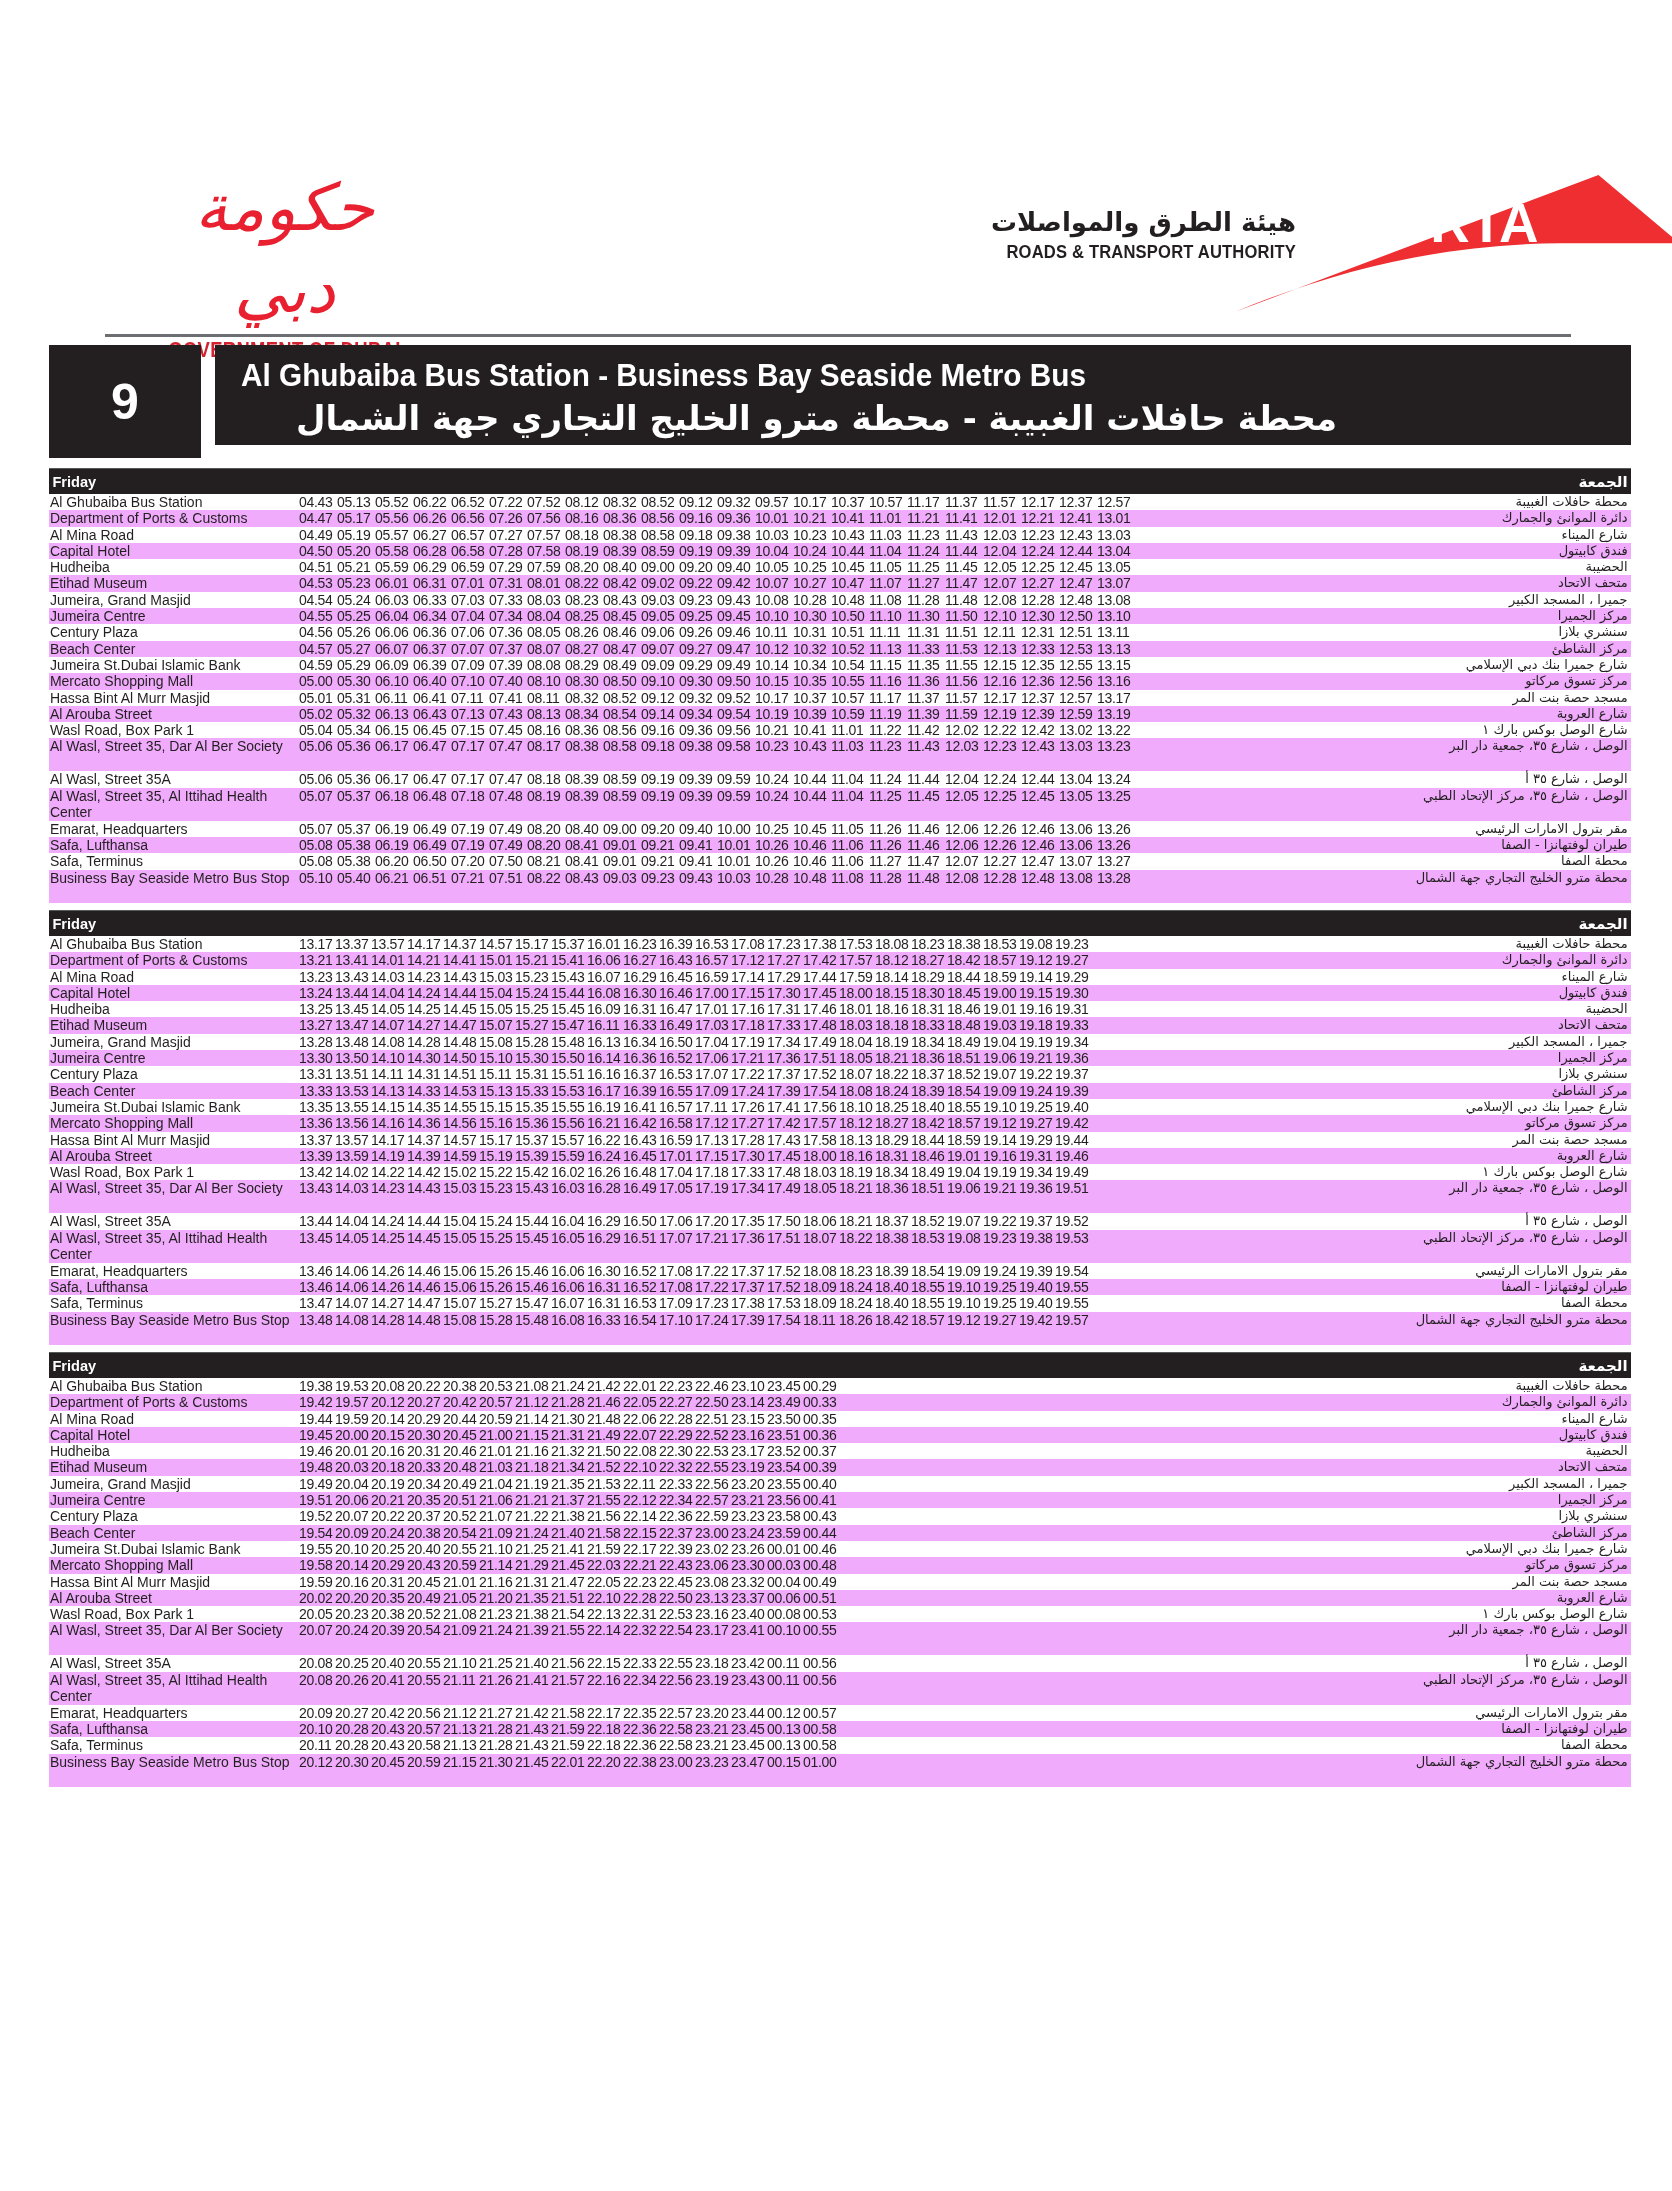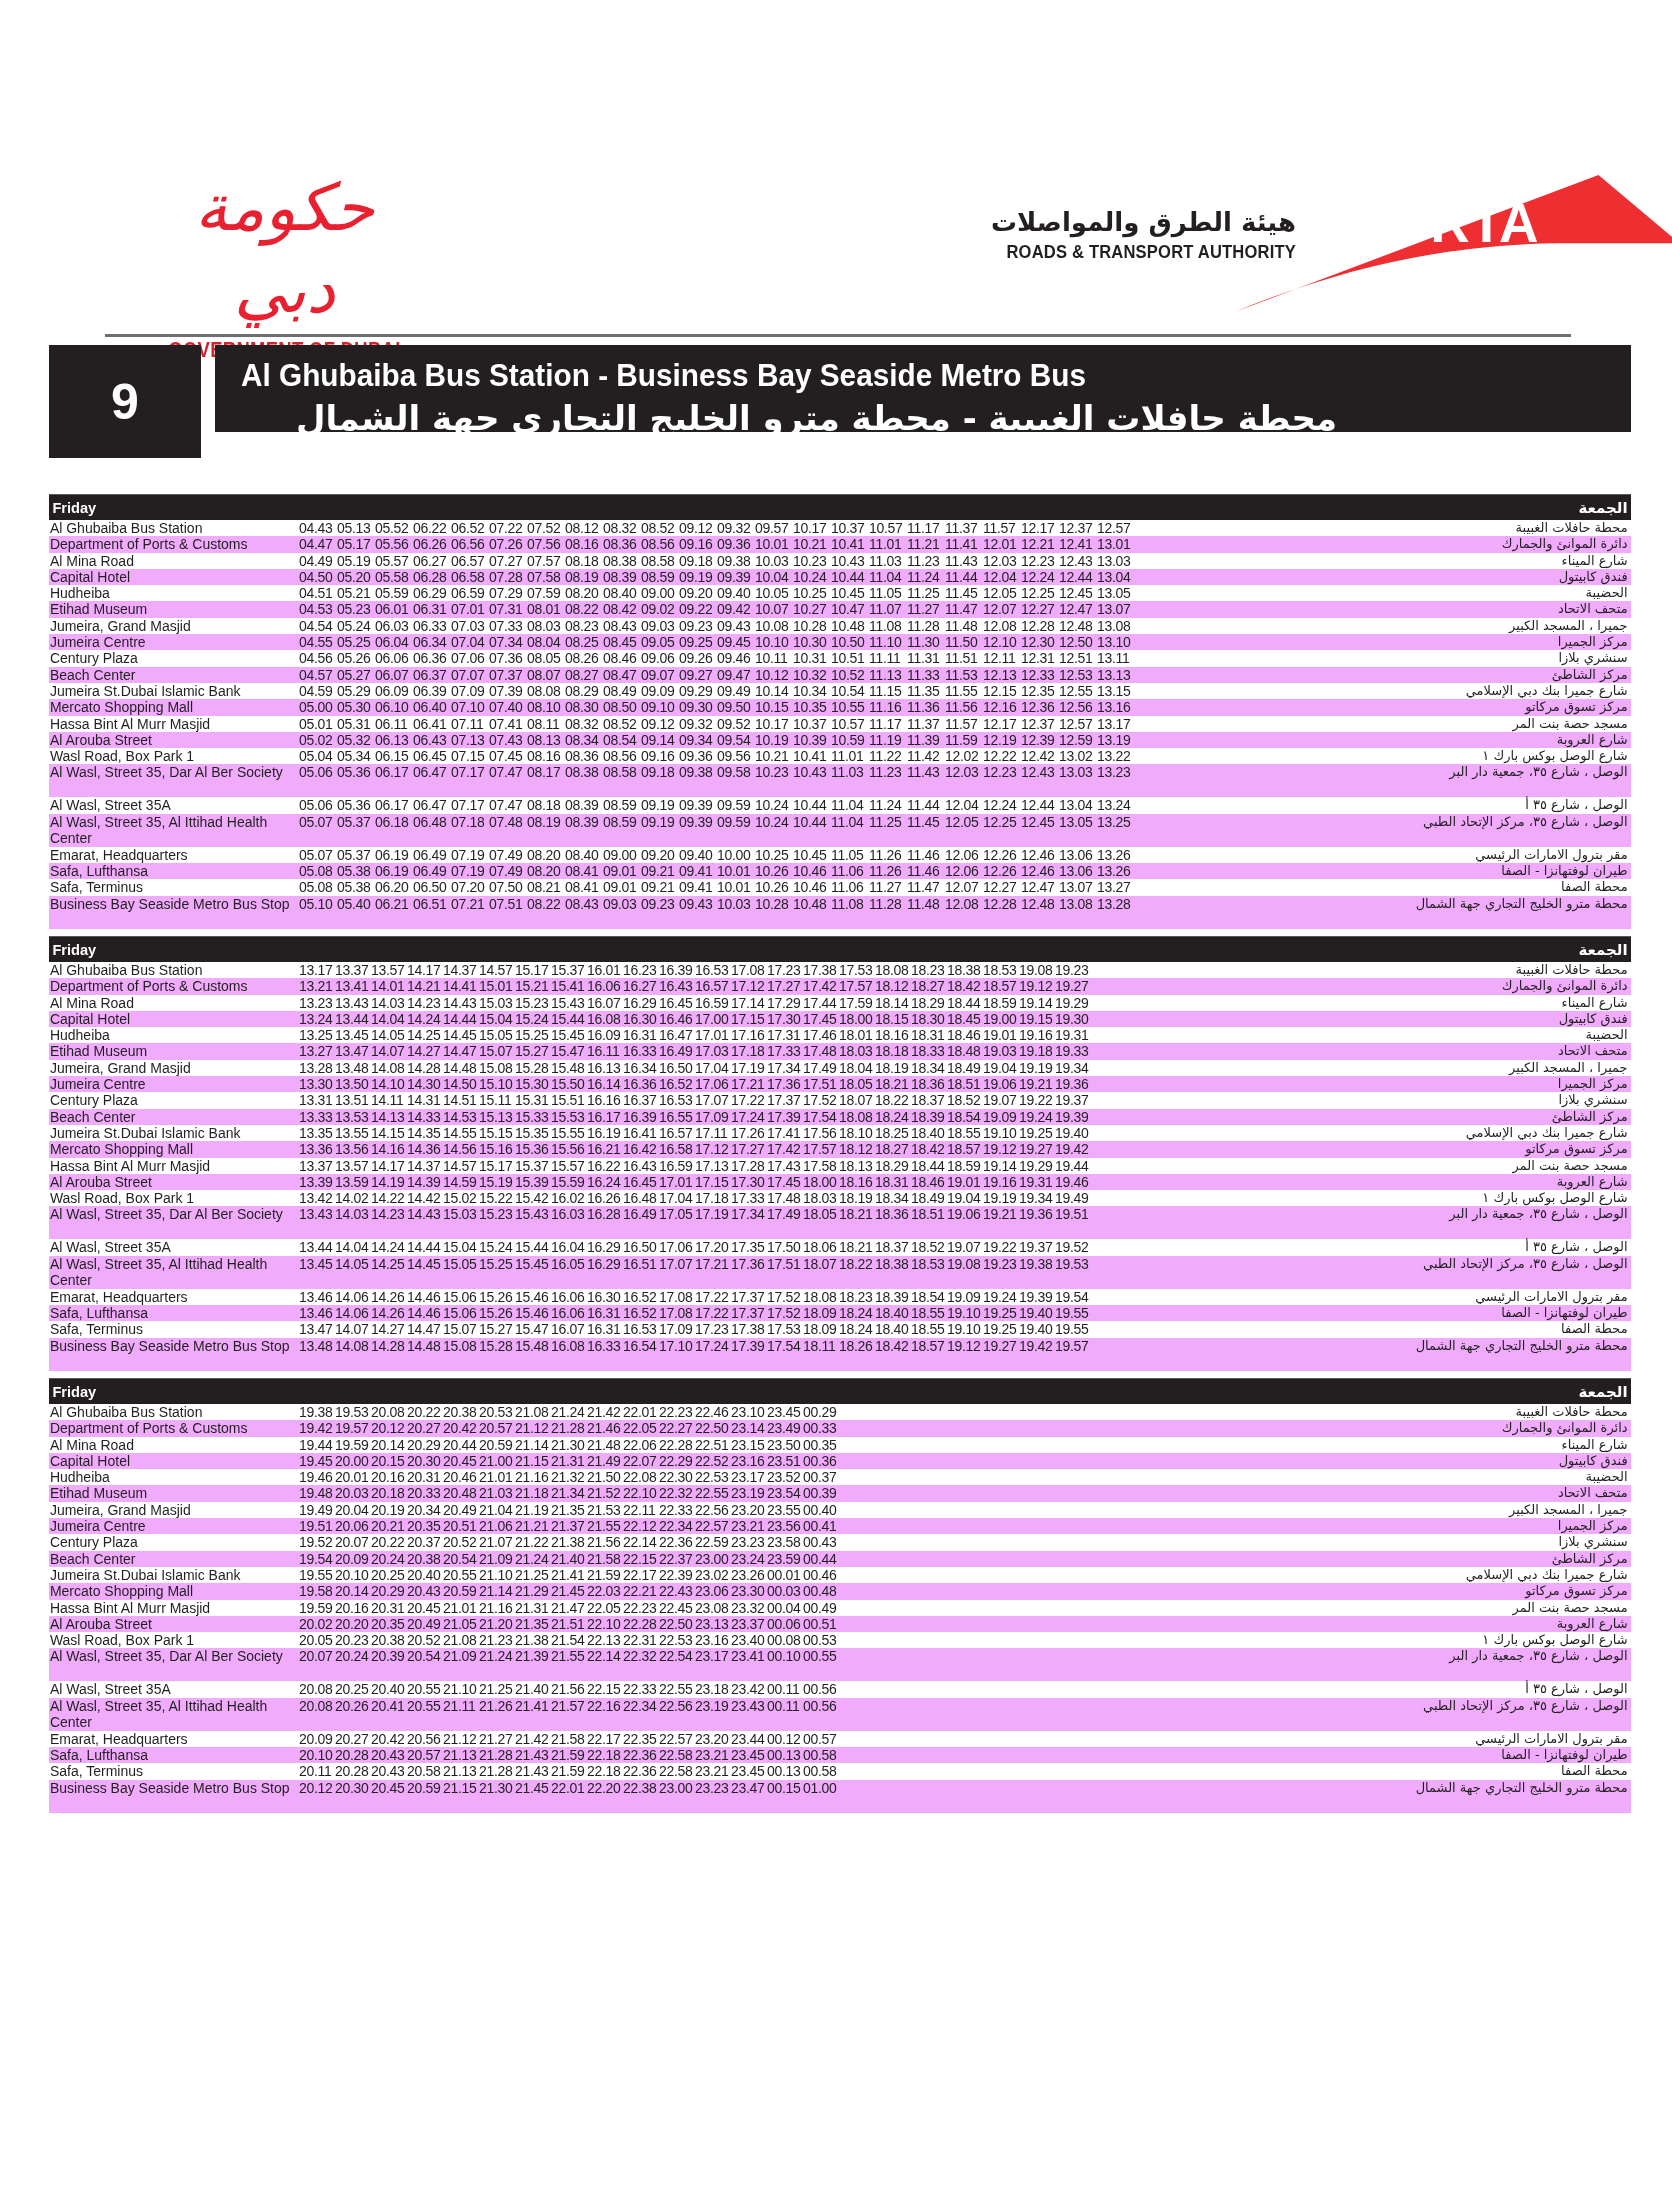--- a/index.html
+++ b/index.html
@@ -13,26 +13,26 @@
 
   .rta-text-block { position: absolute; left: 873px; top: 205px; width: 385px; text-align: right; }
   .rta-ar { font-family: "DejaVu Sans", sans-serif; font-size: 26px; font-weight: bold; color: #231f20; direction: rtl; line-height: 34px; }
   .rta-en { font-family: "Liberation Sans", sans-serif; font-size: 18px; color: #231f20; font-weight: bold; letter-spacing: 0.2px; line-height: 26px; transform: scaleX(0.92); transform-origin: right; }
   .rta-logo { position: absolute; left: 1197px; top: 175px; width: 445px; height: 141px; }
 
   .divider { position: absolute; left: 105px; top: 334px; width: 1466px; height: 2.6px; background: #6d6e71; }
 
   .title-bar { position: absolute; left: 49px; top: 345px; width: 1582px; height: 113px; }
   .route-box { position: absolute; left: 0; top: 0; width: 152px; height: 113px; background: #231f20; color: #fff; display: flex; align-items: center; justify-content: center; font-size: 50px; font-weight: bold; }
-  .title-box { position: absolute; left: 166px; top: 0; width: 1416px; height: 87px; background: #231f20; color: #fff; }
+  .title-box { position: absolute; left: 166px; top: 0; width: 1416px; height: 100px; background: #231f20; color: #fff; }
   .title-en { position: absolute; left: 26px; top: 12px; font-size: 32px; font-weight: bold; transform: scaleX(0.93); transform-origin: left; white-space: nowrap; }
   .title-ar { position: absolute; left: 81px; top: 53px; font-family: "DejaVu Sans", sans-serif; font-size: 34px; font-weight: bold; direction: rtl; white-space: nowrap; }
 
   .table-block { position: absolute; left: 49px; width: 1582px; }
-  .day-bar { height: 26px; background: #231f20; color: #fff; display: flex; justify-content: space-between; align-items: center; padding: 0 3.4px; border-top: 1.7px solid #58595b; margin-top: 26px; }
+  .day-bar { height: 26px; background: #231f20; color: #fff; display: flex; justify-content: space-between; align-items: center; padding: 0 3.4px; border-top: 1.7px solid #58595b; }
   .day-en { font-size: 14.6px; font-weight: bold; }
   .day-ar { font-family: "DejaVu Sans", sans-serif; font-size: 15px; font-weight: bold; direction: rtl; }
 
   .row { position: relative; display: flex; font-size: 14px; line-height: 16.3px; height: 16.3px; }
   .row.tall { height: 33px; }
   .row.shade { background: #f0abfc; }
   .stop-en { width: 250px; padding-left: 0.9px; white-space: normal; line-height: 16.3px; }
   .times { display: flex; }
   .t { width: 46px; text-align: left; }
   .t2 { width: 38px; text-align: left; letter-spacing: -0.3px; }

